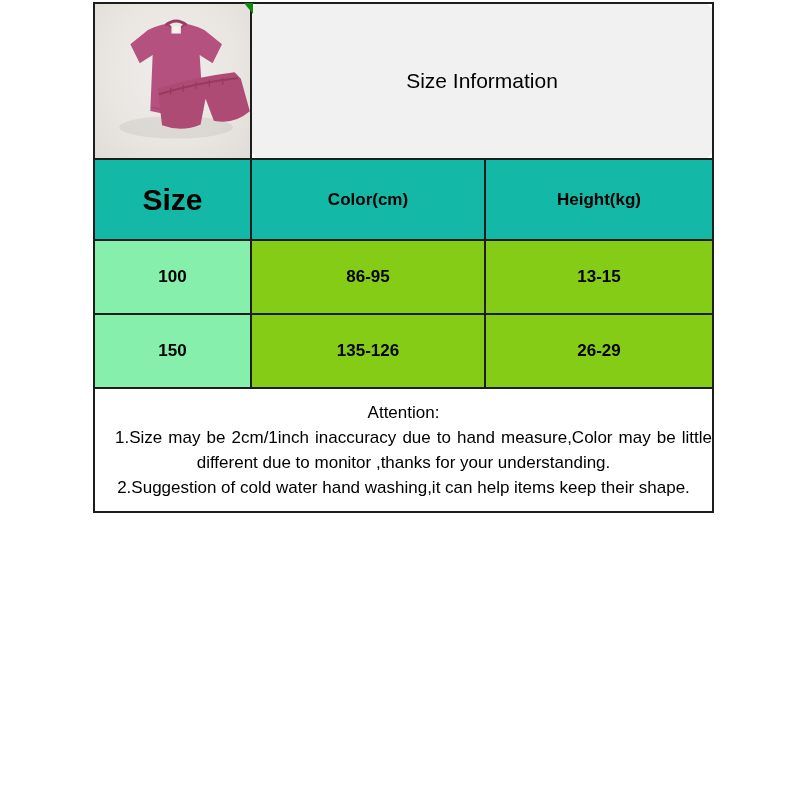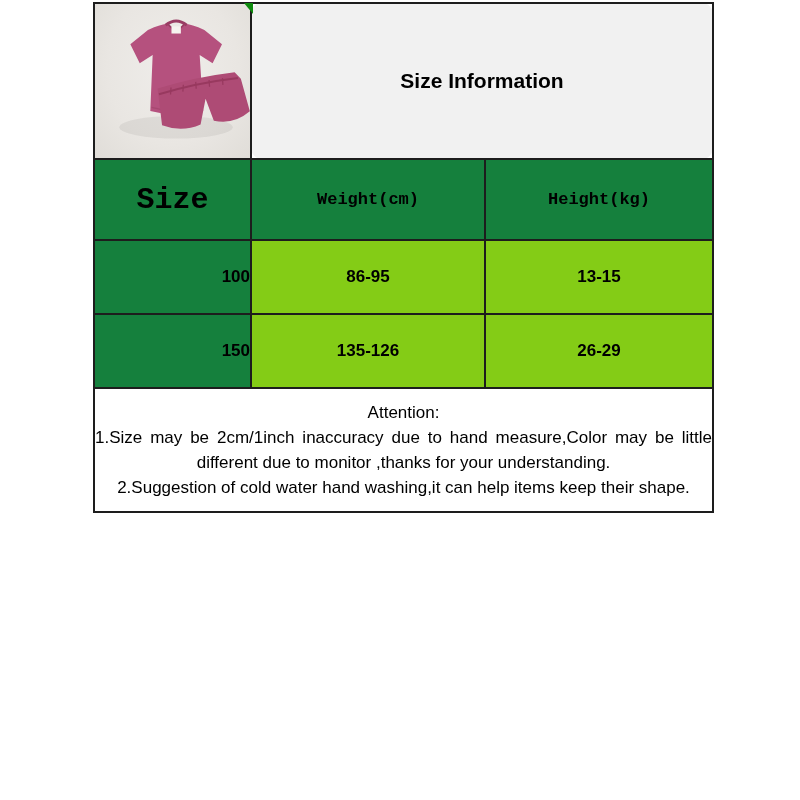--- a/index.html
+++ b/index.html
@@ -24,42 +24,42 @@
 
   
   .photo-cell { height: 154px; background: #ffffff; padding: 2px; }
   .photo {
     width: 100%; height: 100%;
     background: radial-gradient(ellipse at 50% 42%, #efedea 0%, #e9e6e2 60%, #e0ddd8 100%);
   }
   .photo svg { display: block; width: 100%; height: 100%; }
   .title-cell {
     background: #f1f1f1;
-    font-size: 21px; font-weight: bold; border-radius: 11px;
+    font-size: 21px; font-weight: normal; border-radius: 11px;
   }
 
   
-  .head-row th { background: #15803d; height: 79px; font-weight: bold; font-family: Liberation Mono, monospace; }
+  .head-row th { background: #14b8a6; height: 79px; font-weight: bold; }
   th.size-h { font-size: 30px; }
   th.col-h  { font-size: 17px; }
 
   
   .data-row td { height: 72px; background: #84cc16; font-size: 17px; font-weight: bold; }
-  .data-row td.size-cell { background: #15803d; text-align: right; }
+  .data-row td.size-cell { background: #86efac; }
 
   
   .attention-cell {
     height: 122px;
     background: #ffffff;
     text-align: left; vertical-align: top;
     padding: 2px 2px 0 3px;
     font-size: 17px; font-weight: normal;
     line-height: 25px;
   }
-  .attention-cell .just { text-align: justify; text-align-last: justify; }
+  .attention-cell .just { text-align: justify; text-align-last: justify; padding-left: 20px; }
 
   
   .corner-flag {
     position: absolute; left: 244px; top: 3px;
     width: 0; height: 0;
     border-top: 11px solid #0e8a0e;
     border-left: 9px solid transparent;
   }
 </style>
 </head>
@@ -95,21 +95,21 @@
           </svg>
         </div>
       </td>
       <td class="title-cell" colspan="2">
         <span>Size Information</span>
       </td>
     </tr>
 
     <tr class="head-row">
       <th class="size-h">Size</th>
-      <th class="col-h">Weight(cm)</th>
+      <th class="col-h">Color(cm)</th>
       <th class="col-h">Height(kg)</th>
     </tr>
 
     <tr class="data-row">
       <td class="size-cell">100</td>
       <td>86-95</td>
       <td>13-15</td>
     </tr>
     <tr class="data-row">
       <td class="size-cell">150</td>

